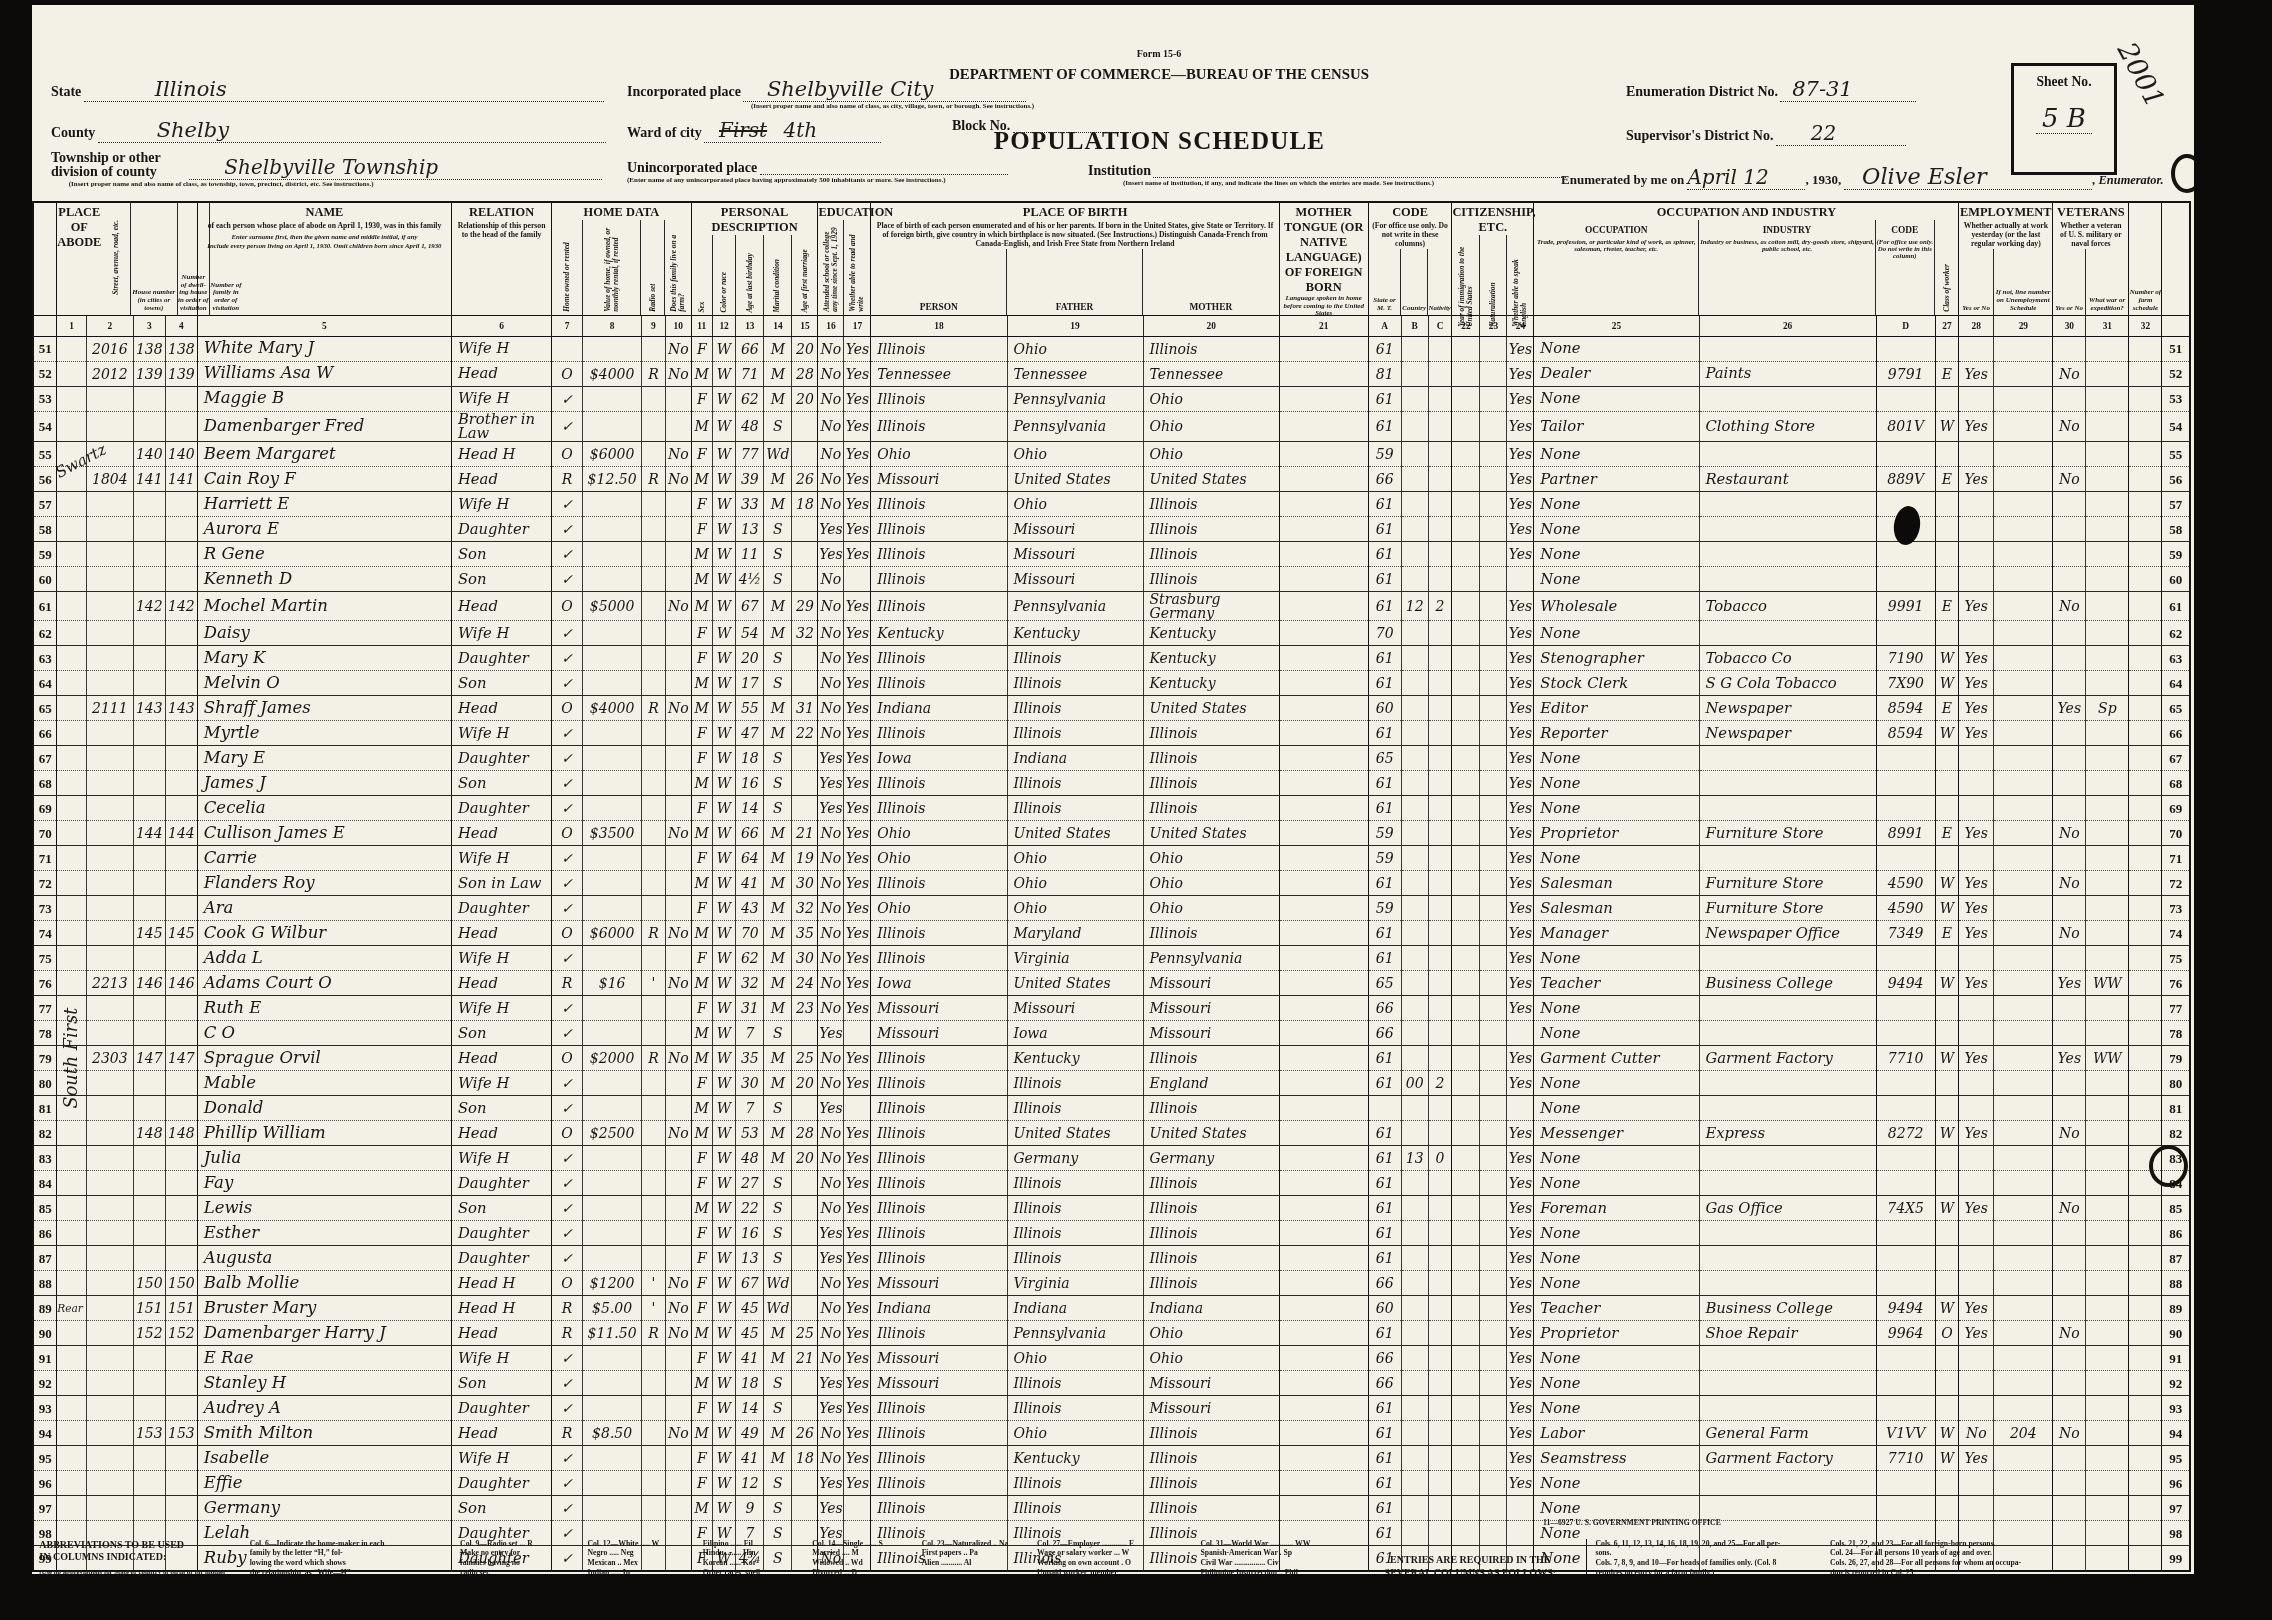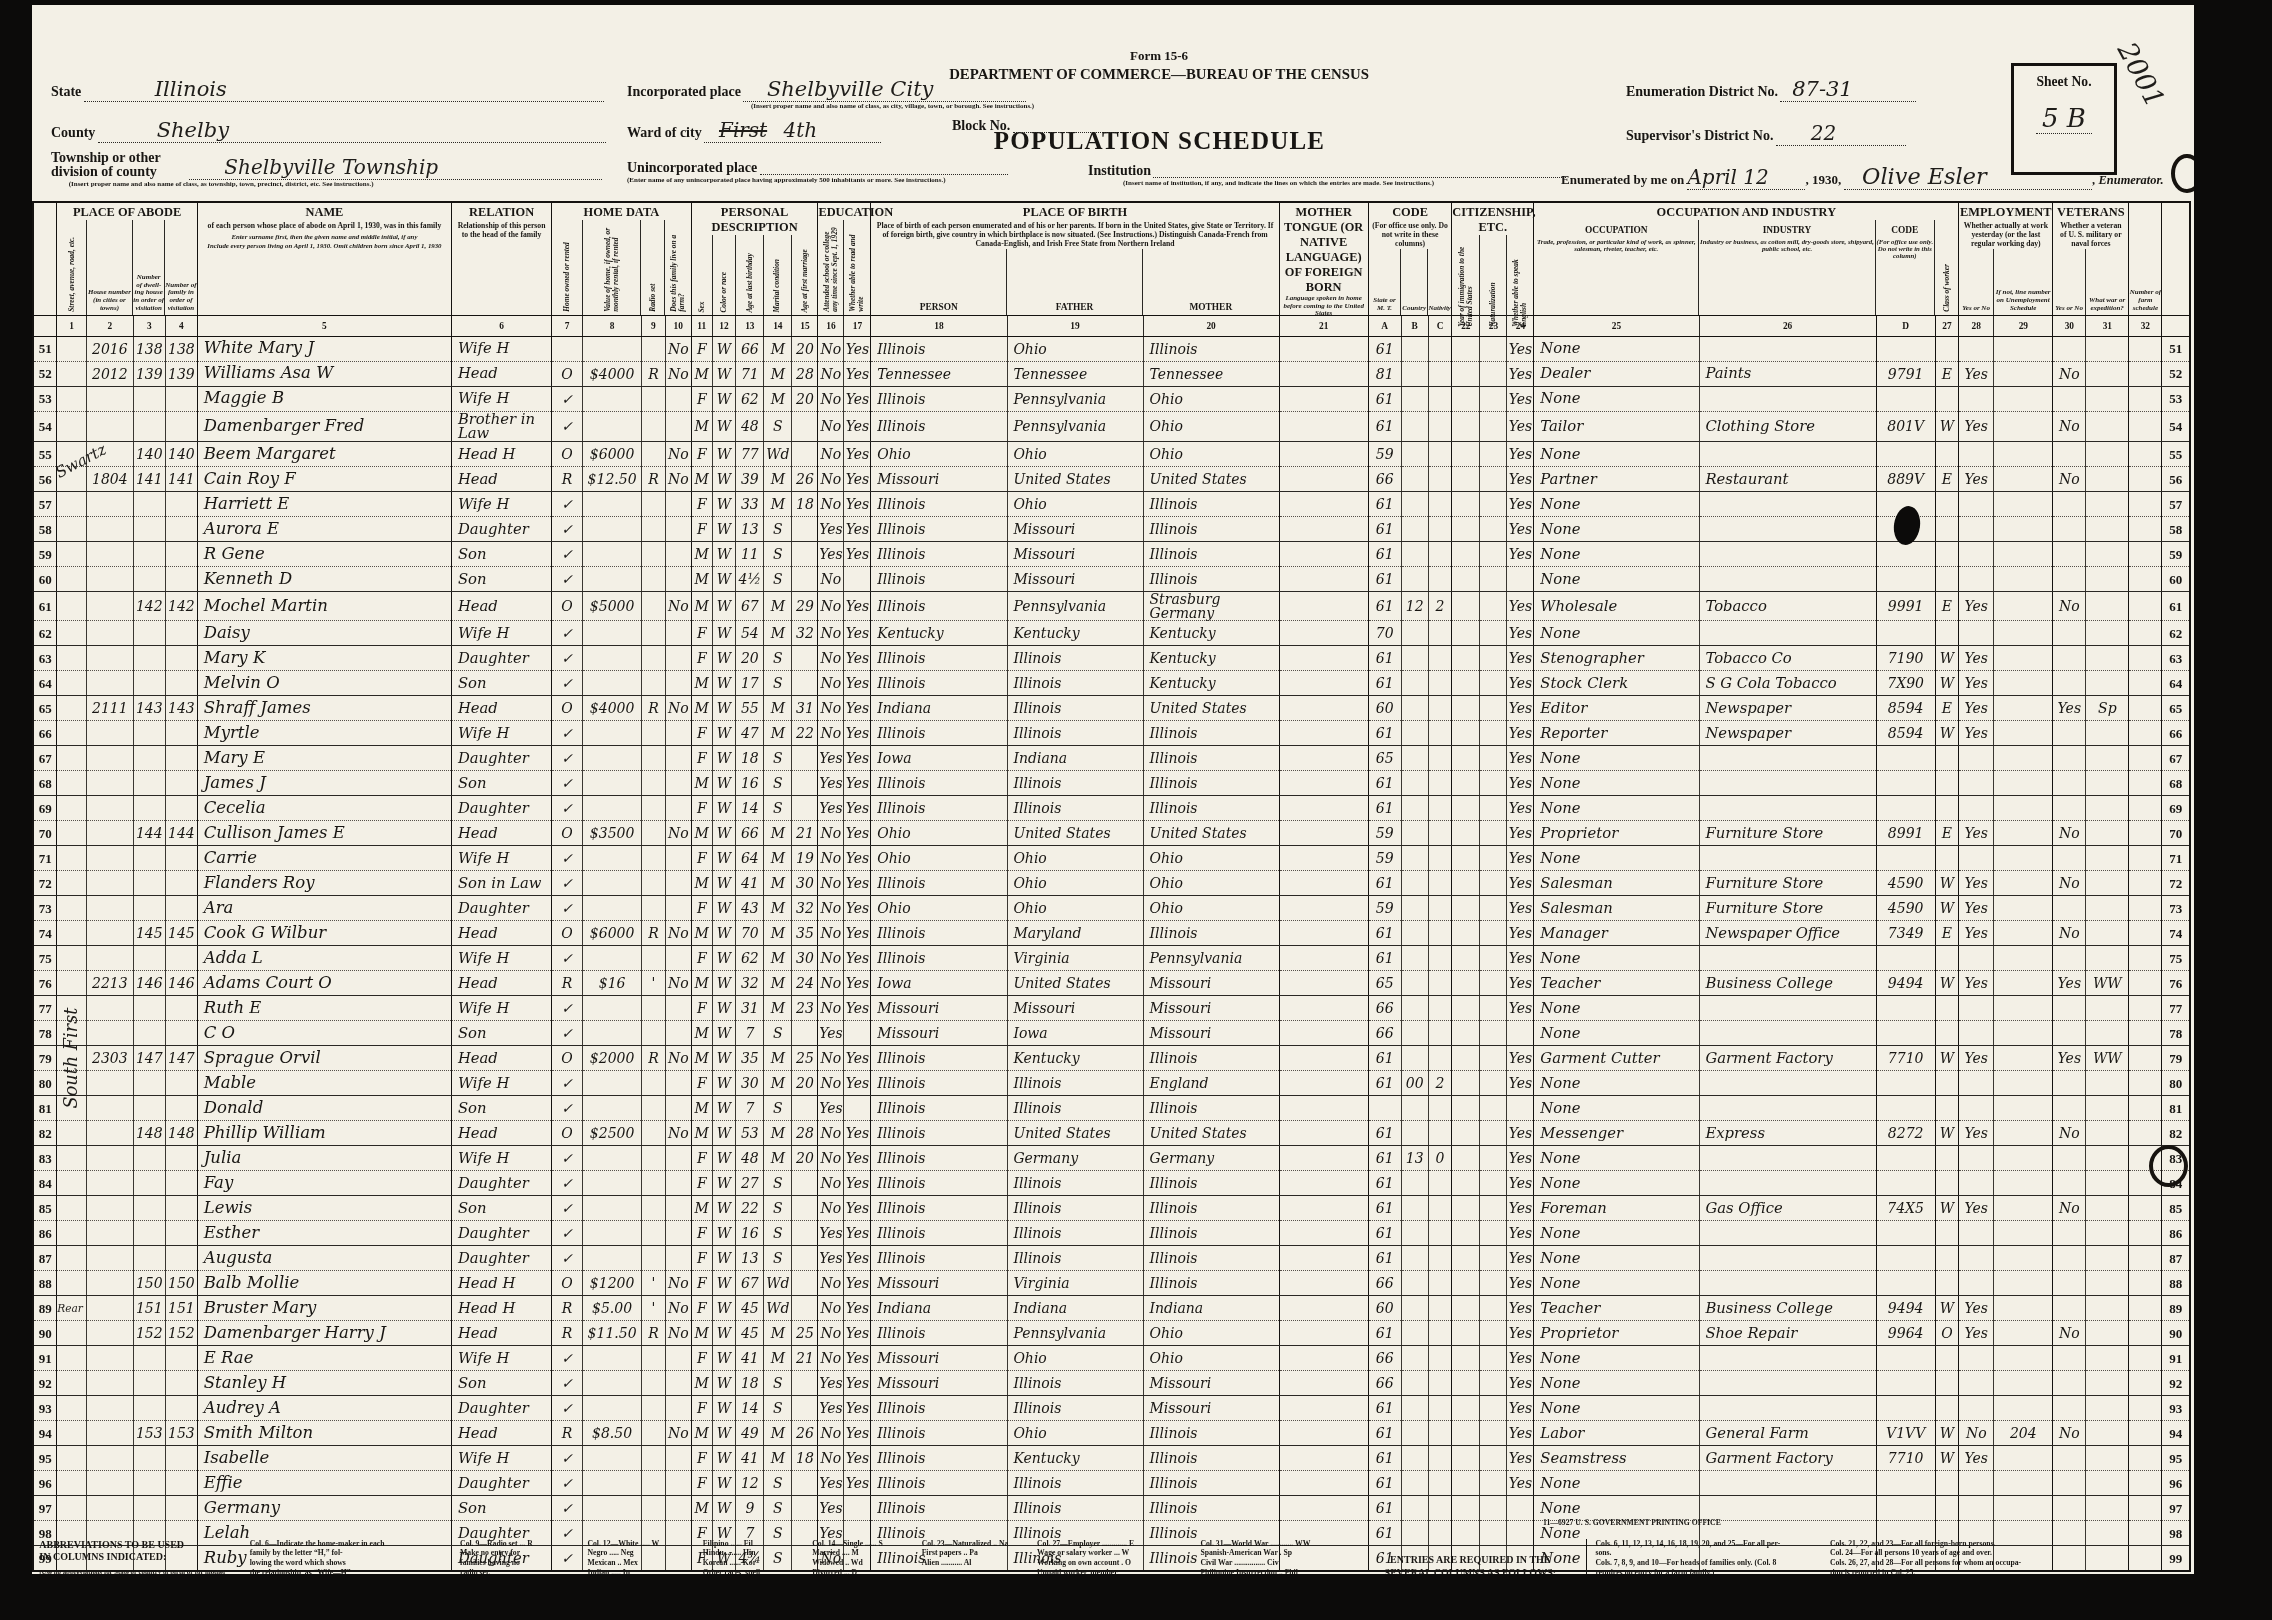--- a/index.html
+++ b/index.html
@@ -56,21 +56,21 @@
   .blot{position:absolute;background:#0c0b0a;border-radius:50%;}
   .ring{position:absolute;border:4.1px solid #16130f;border-radius:50%;}
   #printline{position:absolute;top:1513px;left:1512px;font-size:7.7px;font-weight:bold;}
 </style>
 </head>
 <body>
 
 <div id="paper">
 
   <div class="hfield ctr" style="left:992px;top:43px;width:272px;">
-    <span class="hlabel" style="font-size:13px;">Form 15-6</span>
+    <span class="hlabel" style="font-size:10px;">Form 15-6</span>
   </div>
   <div class="hfield ctr" style="left:815px;top:61px;width:626px;">
     <span class="hlabel" style="font-size:14.8px;">DEPARTMENT OF COMMERCE—BUREAU OF THE CENSUS</span>
   </div>
   <div class="hfield ctr" style="left:845px;top:122px;width:567px;">
     <span class="hlabel" style="font-size:25px;letter-spacing:1.2px;">POPULATION SCHEDULE</span>
   </div>
 
   <div class="hfield" style="left:20px;top:72px;">
     <span class="hlabel">State</span>
@@ -173,21 +173,21 @@
     <thead id="thead">
         <tr>
           <th colspan="1" class="thick" style="height: 112px;">
             <div style="display: flex; flex-direction: column; height: 112px;">
               <div class="subrow" style="flex: 1 1 0%;">
                 <div class="sub" style="width: 23.6px;"></div>
               </div>
             </div>
           </th>
           <th colspan="4" class="thick" style="height: 112px;">
-            <div style="display: flex; flex-direction: column; height: 112px;">
+            <div style="display: flex; flex-direction: row; height: 112px;">
               <div class="gt">PLACE OF ABODE</div>
               <div class="subrow" style="flex: 1 1 0%;">
                 <div class="sub" style="width: 29.5px; align-items: stretch;">
                   <div class="rot">Street, avenue, road, etc.</div>
                 </div>
                 <div class="sub" style="width: 47px;">
                   <div class="horiz">House number (in cities or towns)</div>
                 </div>
                 <div class="sub" style="width: 32px;">
                   <div class="horiz">Num­ber of dwell­ing house in order of vis­itation</div>

